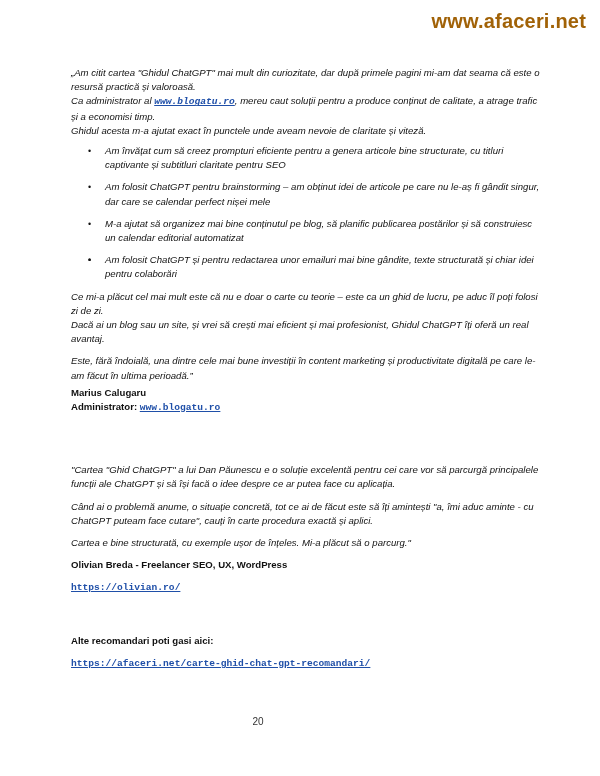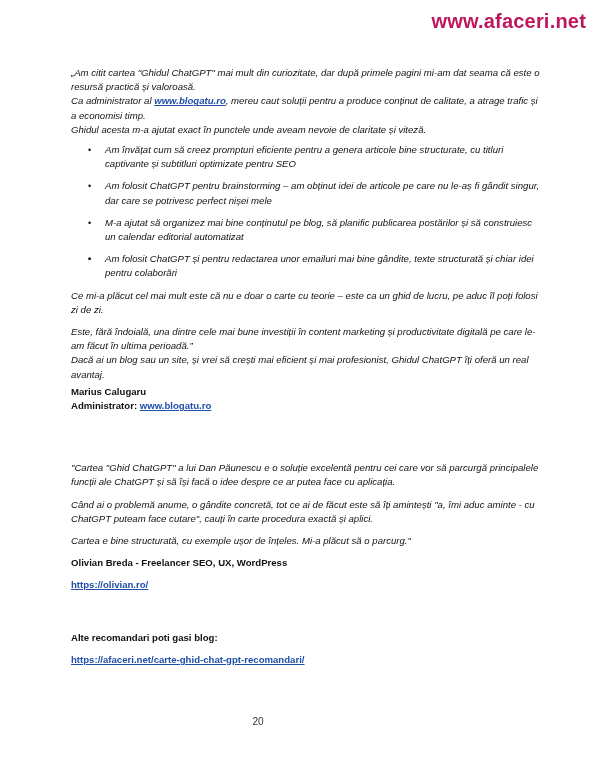--- a/index.html
+++ b/index.html
@@ -1,59 +1,59 @@
 <!DOCTYPE html>
 <html><head>
   <meta charset="utf-8">
   <style>
     html, body { margin: 0; padding: 0; background: #ffffff; }
     body { width: 600px; height: 776px; position: relative; overflow: hidden;
            font-family: "Liberation Sans", sans-serif; color: #111; }
     .watermark { position: absolute; top: 10px; right: 14px; font-size: 20px; font-weight: bold;
-                 color: #be185d; letter-spacing: 0.2px; }
+                 color: #a16207; letter-spacing: 0.2px; }
     .content { position: absolute; left: 71px; top: 66px; width: 470px; font-size: 9.6px; line-height: 14.2px; }
     .it { font-style: italic; }
     p { margin: 0; }
     .gap { margin-top: 8px; }
-    a, .link { color: #1f4fa8; text-decoration: underline; font-weight: bold; }
+    a, .link { color: #1f4fa8; text-decoration: underline; font-weight: bold; font-family: Liberation Mono, monospace; }
     ul { list-style: none; margin: 6px 0 0 0; padding: 0; }
     li { position: relative; padding-left: 34px; margin-bottom: 8px; font-style: italic; }
     li .bullet { position: absolute; left: 17px; top: 0; font-style: normal; font-size: 9px; }
     .bold { font-weight: bold; }
     .sig { margin-top: 3px; }
     .page-num { position: absolute; top: 716px; left: 0; width: 516px; text-align: center; font-size: 10px; color: #333; }
   </style>
 </head>
 <body>
 
 <div class="watermark">www.afaceri.net</div>
 
 <div class="content">
   <p class="it">„Am citit cartea "Ghidul ChatGPT" mai mult din curiozitate, dar după primele pagini mi-am dat seama că este o resursă practică și valoroasă.</p>
   <p class="it"><span>Ca administrator al </span><a>www.blogatu.ro</a><span>, mereu caut soluții pentru a produce conținut de calitate, a atrage trafic și a economisi timp.</span></p>
   <p class="it">Ghidul acesta m-a ajutat exact în punctele unde aveam nevoie de claritate și viteză.</p>
 
   <ul>
-    <li><span class="bullet">•</span><span>Am învățat cum să creez prompturi eficiente pentru a genera articole bine structurate, cu titluri captivante și subtitluri optimizate pentru SEO</span></li>
-    <li><span class="bullet">•</span><span>Am folosit ChatGPT pentru brainstorming – am obținut idei de articole pe care nu le-aș fi gândit singur, dar care se potrivesc perfect nișei mele</span></li>
+    <li><span class="bullet">•</span><span>Am învățat cum să creez prompturi eficiente pentru a genera articole bine structurate, cu titluri captivante și subtitluri claritate pentru SEO</span></li>
+    <li><span class="bullet">•</span><span>Am folosit ChatGPT pentru brainstorming – am obținut idei de articole pe care nu le-aș fi gândit singur, dar care se calendar perfect nișei mele</span></li>
     <li><span class="bullet">•</span><span>M-a ajutat să organizez mai bine conținutul pe blog, să planific publicarea postărilor și să construiesc un calendar editorial automatizat</span></li>
     <li><span class="bullet">•</span></li>
     <li><span class="bullet">•</span><span>Am folosit ChatGPT și pentru redactarea unor emailuri mai bine gândite, texte structurată și chiar idei pentru colaborări</span></li>
   </ul>
 
   <p class="it">Ce mi-a plăcut cel mai mult este că nu e doar o carte cu teorie – este ca un ghid de lucru, pe aduc îl poți folosi zi de zi.</p>
+  <p class="it">Dacă ai un blog sau un site, și vrei să crești mai eficient și mai profesionist, Ghidul ChatGPT îți oferă un real avantaj.</p>
   <p class="it gap">Este, fără îndoială, una dintre cele mai bune investiții în content marketing și productivitate digitală pe care le-am făcut în ultima perioadă.”</p>
-  <p class="it">Dacă ai un blog sau un site, și vrei să crești mai eficient și mai profesionist, Ghidul ChatGPT îți oferă un real avantaj.</p>
 
   <p class="bold sig">Marius Calugaru</p>
   <p class="bold"><span>Administrator: </span><a>www.blogatu.ro</a></p>
 
   <p class="it" style="margin-top:48px;">"Cartea "Ghid ChatGPT" a lui Dan Păunescu e o soluție excelentă pentru cei care vor să parcurgă principalele funcții ale ChatGPT și să își facă o idee despre ce ar putea face cu aplicația.</p>
-  <p class="it gap">Când ai o problemă anume, o gândite concretă, tot ce ai de făcut este să îți amintești "a, îmi aduc aminte - cu ChatGPT puteam face cutare", cauți în carte procedura exactă și aplici.</p>
+  <p class="it gap">Când ai o problemă anume, o situație concretă, tot ce ai de făcut este să îți amintești "a, îmi aduc aminte - cu ChatGPT puteam face cutare", cauți în carte procedura exactă și aplici.</p>
   <p class="it gap">Cartea e bine structurată, cu exemple ușor de înțeles. Mi-a plăcut să o parcurg."</p>
   <p class="bold gap">Olivian Breda - Freelancer SEO, UX, WordPress</p>
   <p class="gap"><a>https://olivian.ro/</a></p>
 
-  <p class="bold" style="margin-top:38px;">Alte recomandari poti gasi blog:</p>
+  <p class="bold" style="margin-top:38px;">Alte recomandari poti gasi aici:</p>
   <p class="gap"><a>https://afaceri.net/carte-ghid-chat-gpt-recomandari/</a></p>
 </div>
 
 <div class="page-num">20</div>
 
 </body></html>

